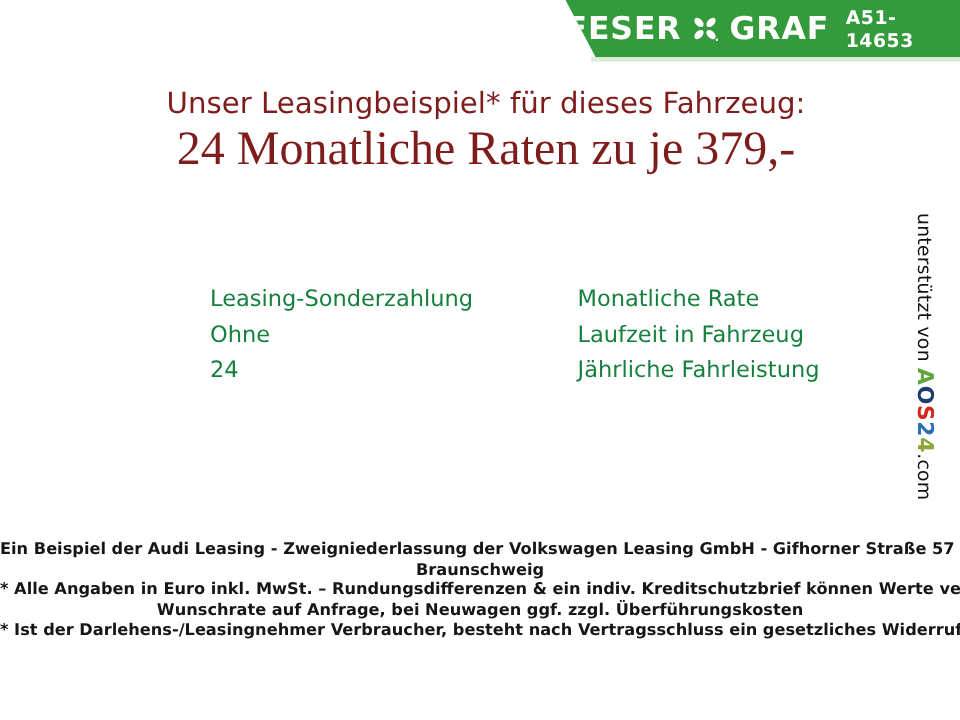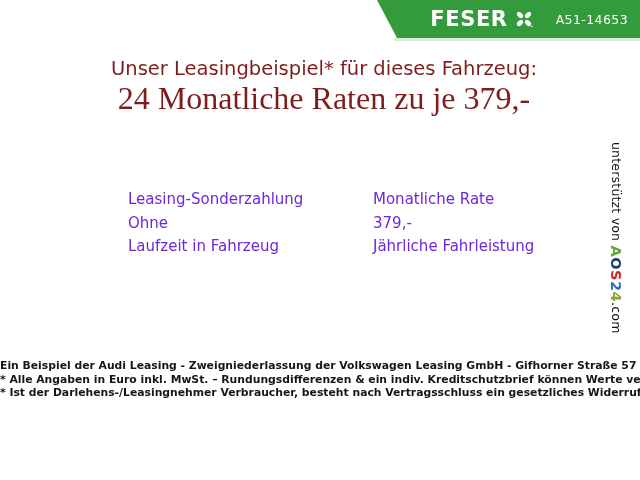--- a/index.html
+++ b/index.html
@@ -20,39 +20,39 @@
     clip-path: polygon(0 0, 100% 0, 100% 100%, 20px 100%);
     display: flex; align-items: center; justify-content: flex-end;
     gap: 11px; padding-right: 12px; box-sizing: border-box;
     color: #ffffff;
   }
   .brand {
     display: flex; align-items: center; gap: 5px;
     font-weight: bold; font-size: 21px; letter-spacing: 0.6px;
   }
   .clover { width: 20px; height: 20px; margin: 0 1px; display: block; }
-  .vehicle-id { font-size: 12.5px; letter-spacing: 0.4px; font-weight: normal; margin-left: 10px; }
+  .vehicle-id { font-size: 12.5px; letter-spacing: 0.4px; font-weight: bold; }
   .banner-shadow {
     position: absolute; top: 38px; left: 394px; right: 0; height: 3px;
     background: #d9edd6;
   }
 
   
   .title {
     position: absolute; top: 56px; left: 4px; width: 640px;
     text-align: center; color: #7f1d1d;
   }
   .title-line1 { font-size: 19.5px; line-height: 26px; }
   .title-line2 { font-size: 32px; line-height: 32px; font-family: Liberation Serif, serif; }
 
   
   .details {
-    position: absolute; top: 188px; left: 128px;
+    position: absolute; top: 188px; left: 140px;
     display: grid; grid-template-columns: 245px auto;
-    font-size: 15px; line-height: 23.5px; color: #6d28d9;
+    font-size: 15px; line-height: 23.5px; color: #15803d;
   }
 
   
   .sidebar {
     position: absolute; top: 142px; left: 608px;
     writing-mode: vertical-rl;
     font-size: 12.5px; letter-spacing: 0.2px;
     white-space: nowrap; color: #111111;
   }
   .sidebar .logo-letter { font-weight: bold; font-size: 14.5px; letter-spacing: 0.5px; }
@@ -73,40 +73,43 @@
 <div class="banner" style="background-color: rgb(52, 155, 60);">
   <div class="brand">
     <span>FESER</span>
     <svg class="clover" viewBox="0 0 24 24" xmlns="http://www.w3.org/2000/svg" fill="#ffffff">
       <ellipse cx="12" cy="5.2" rx="2.8" ry="4.4" transform="rotate(45 12 12)"></ellipse>
       <ellipse cx="12" cy="5.2" rx="2.8" ry="4.4" transform="rotate(135 12 12)"></ellipse>
       <ellipse cx="12" cy="5.2" rx="2.8" ry="4.4" transform="rotate(225 12 12)"></ellipse>
       <ellipse cx="12" cy="5.2" rx="2.8" ry="4.4" transform="rotate(315 12 12)"></ellipse>
       <circle cx="21.5" cy="21" r="1"></circle>
     </svg>
+    <span>GRAF</span>
   </div>
   <span class="vehicle-id">A51-14653</span>
 </div>
 <div class="banner-shadow"></div>
 
 <div class="title">
   <div class="title-line1">Unser Leasingbeispiel* für dieses Fahrzeug:</div>
   <div class="title-line2">24 Monatliche Raten zu je 379,-</div>
 </div>
 
 <div class="details">
   <div>Leasing-Sonderzahlung</div>
   <div>Monatliche Rate</div>
   <div>Ohne</div>
-  <div>379,-</div>
   <div>Laufzeit in Fahrzeug</div>
+  <div>24</div>
   <div>Jährliche Fahrleistung</div>
 </div>
 
 <div class="sidebar">
   <span>unterstützt von </span><span class="logo-letter" style="color: rgb(95, 166, 63);">A</span><span class="logo-letter" style="color: rgb(30, 60, 110);">O</span><span class="logo-letter" style="color: rgb(210, 40, 30);">S</span><span class="logo-letter" style="color: rgb(42, 111, 181);">2</span><span class="logo-letter" style="color: rgb(140, 165, 58);">4</span><span class="suffix">.com</span>
 </div>
 
 <div class="footer">
   <div class="fineprint-line">Ein Beispiel der Audi Leasing - Zweigniederlassung der Volkswagen Leasing GmbH - Gifhorner Straße 57 - 38112</div>
+  <div class="fineprint-line">Braunschweig</div>
   <div class="fineprint-line">* Alle Angaben in Euro inkl. MwSt. – Rundungsdifferenzen &amp; ein indiv. Kreditschutzbrief können Werte verändern.</div>
+  <div class="fineprint-line">Wunschrate auf Anfrage, bei Neuwagen ggf. zzgl. Überführungskosten</div>
   <div class="fineprint-line">* Ist der Darlehens-/Leasingnehmer Verbraucher, besteht nach Vertragsschluss ein gesetzliches Widerrufsrecht</div>
 </div>
 
 </body></html>

